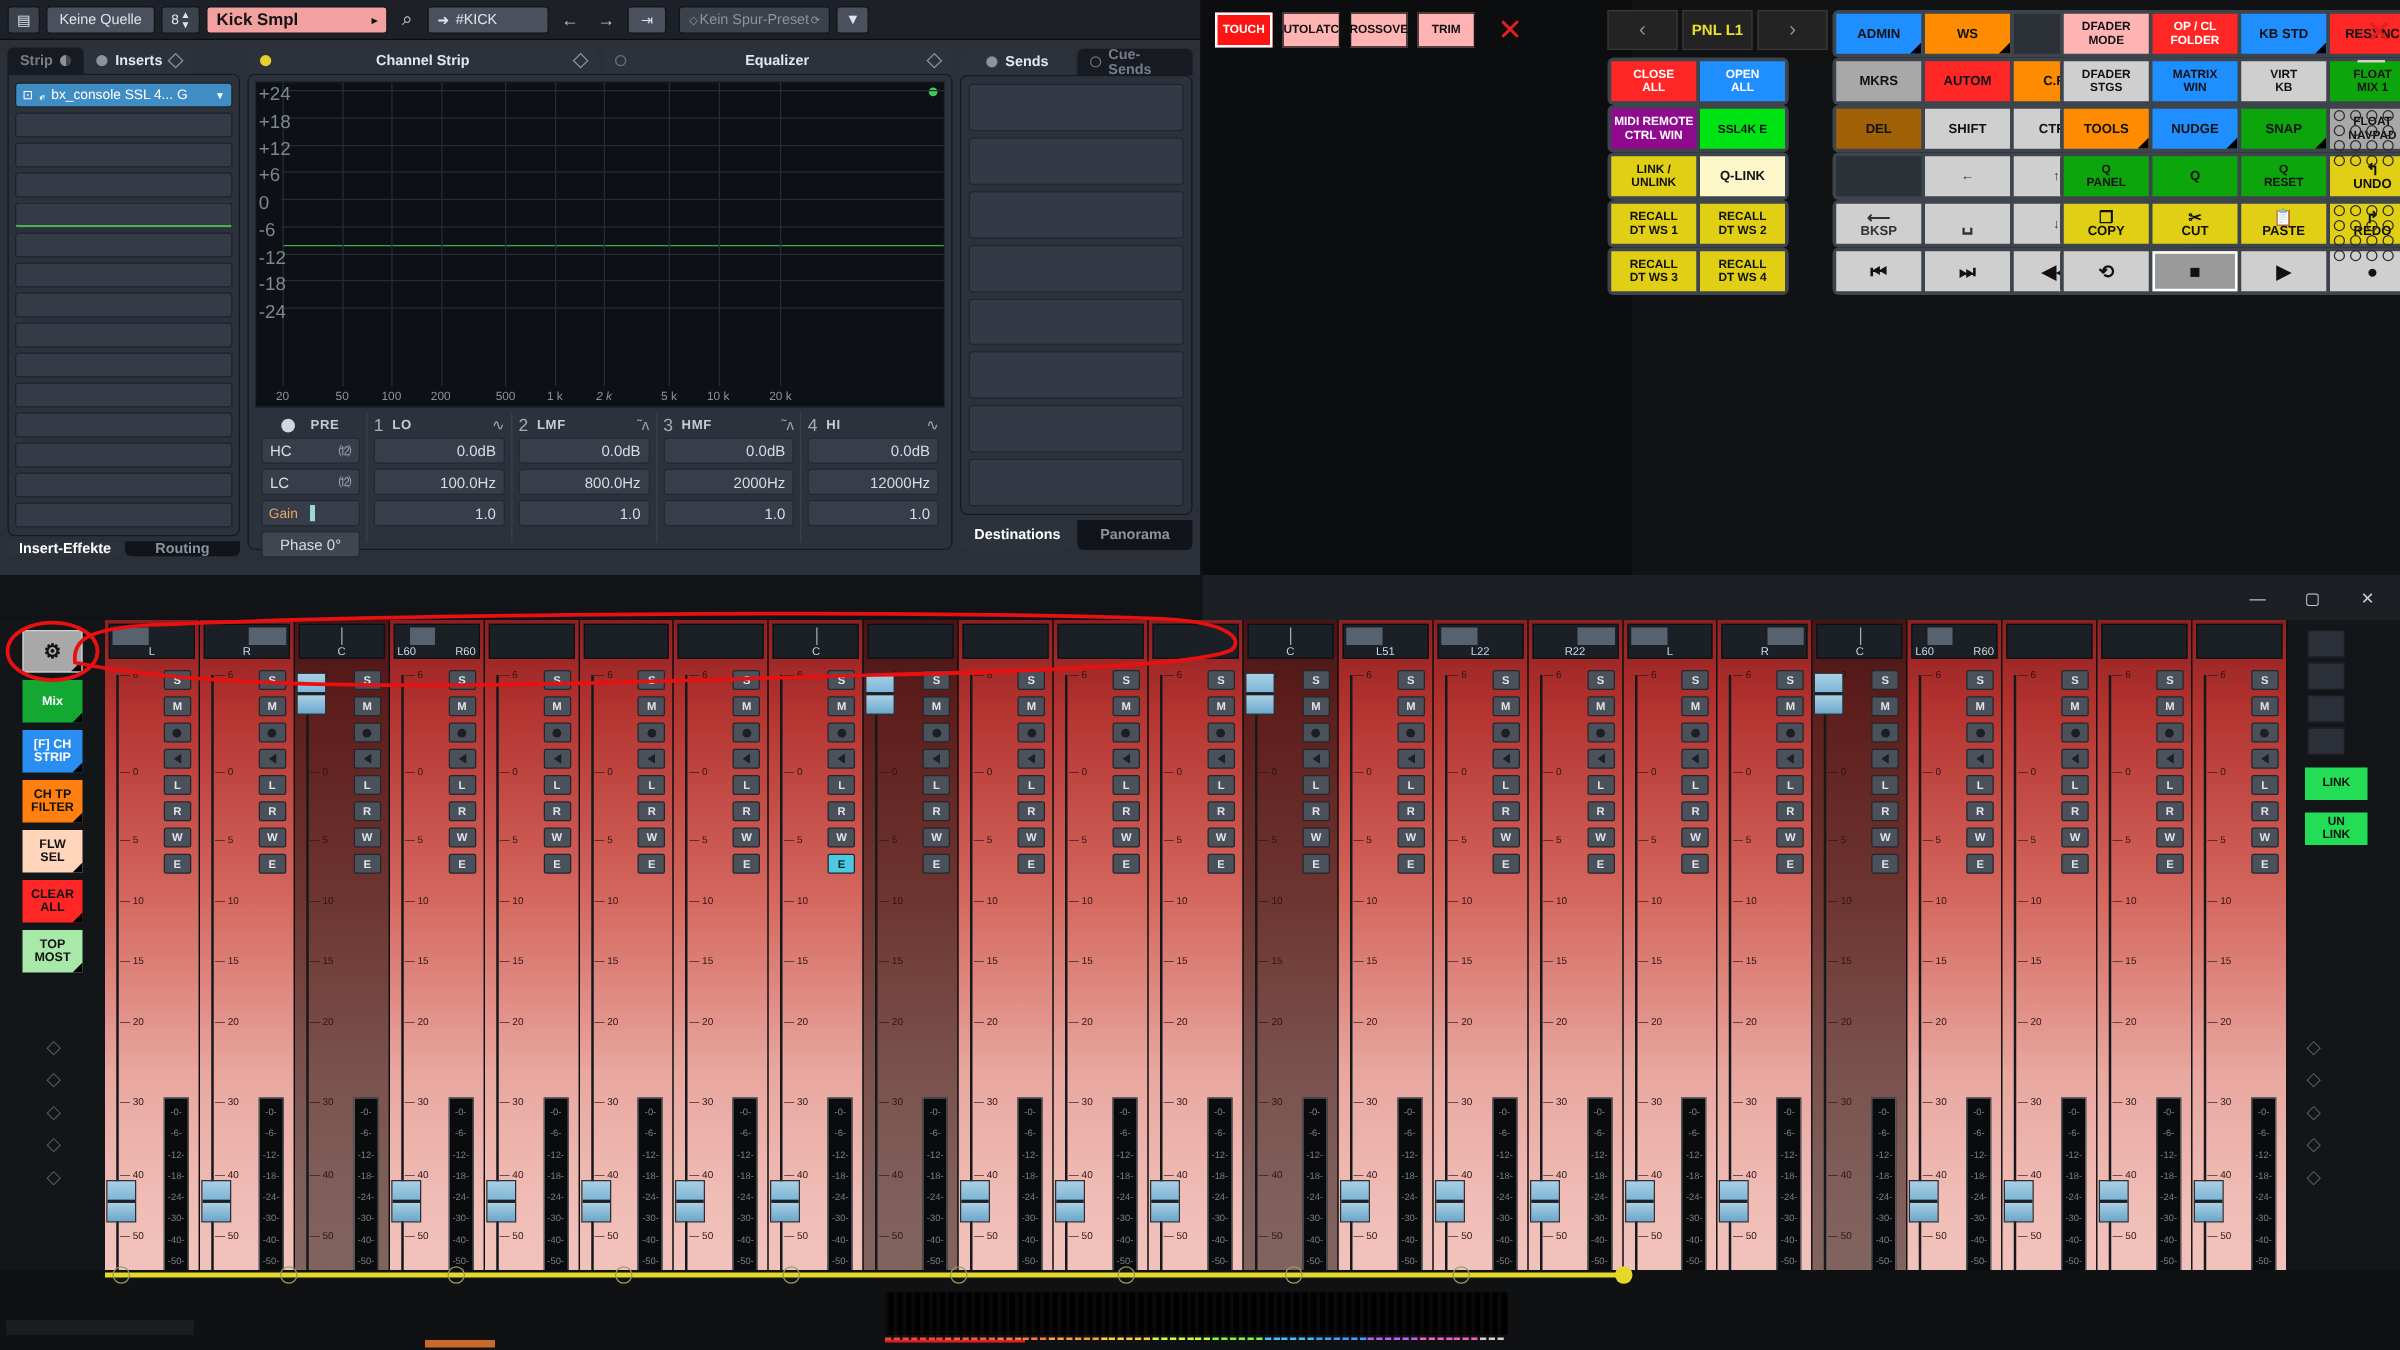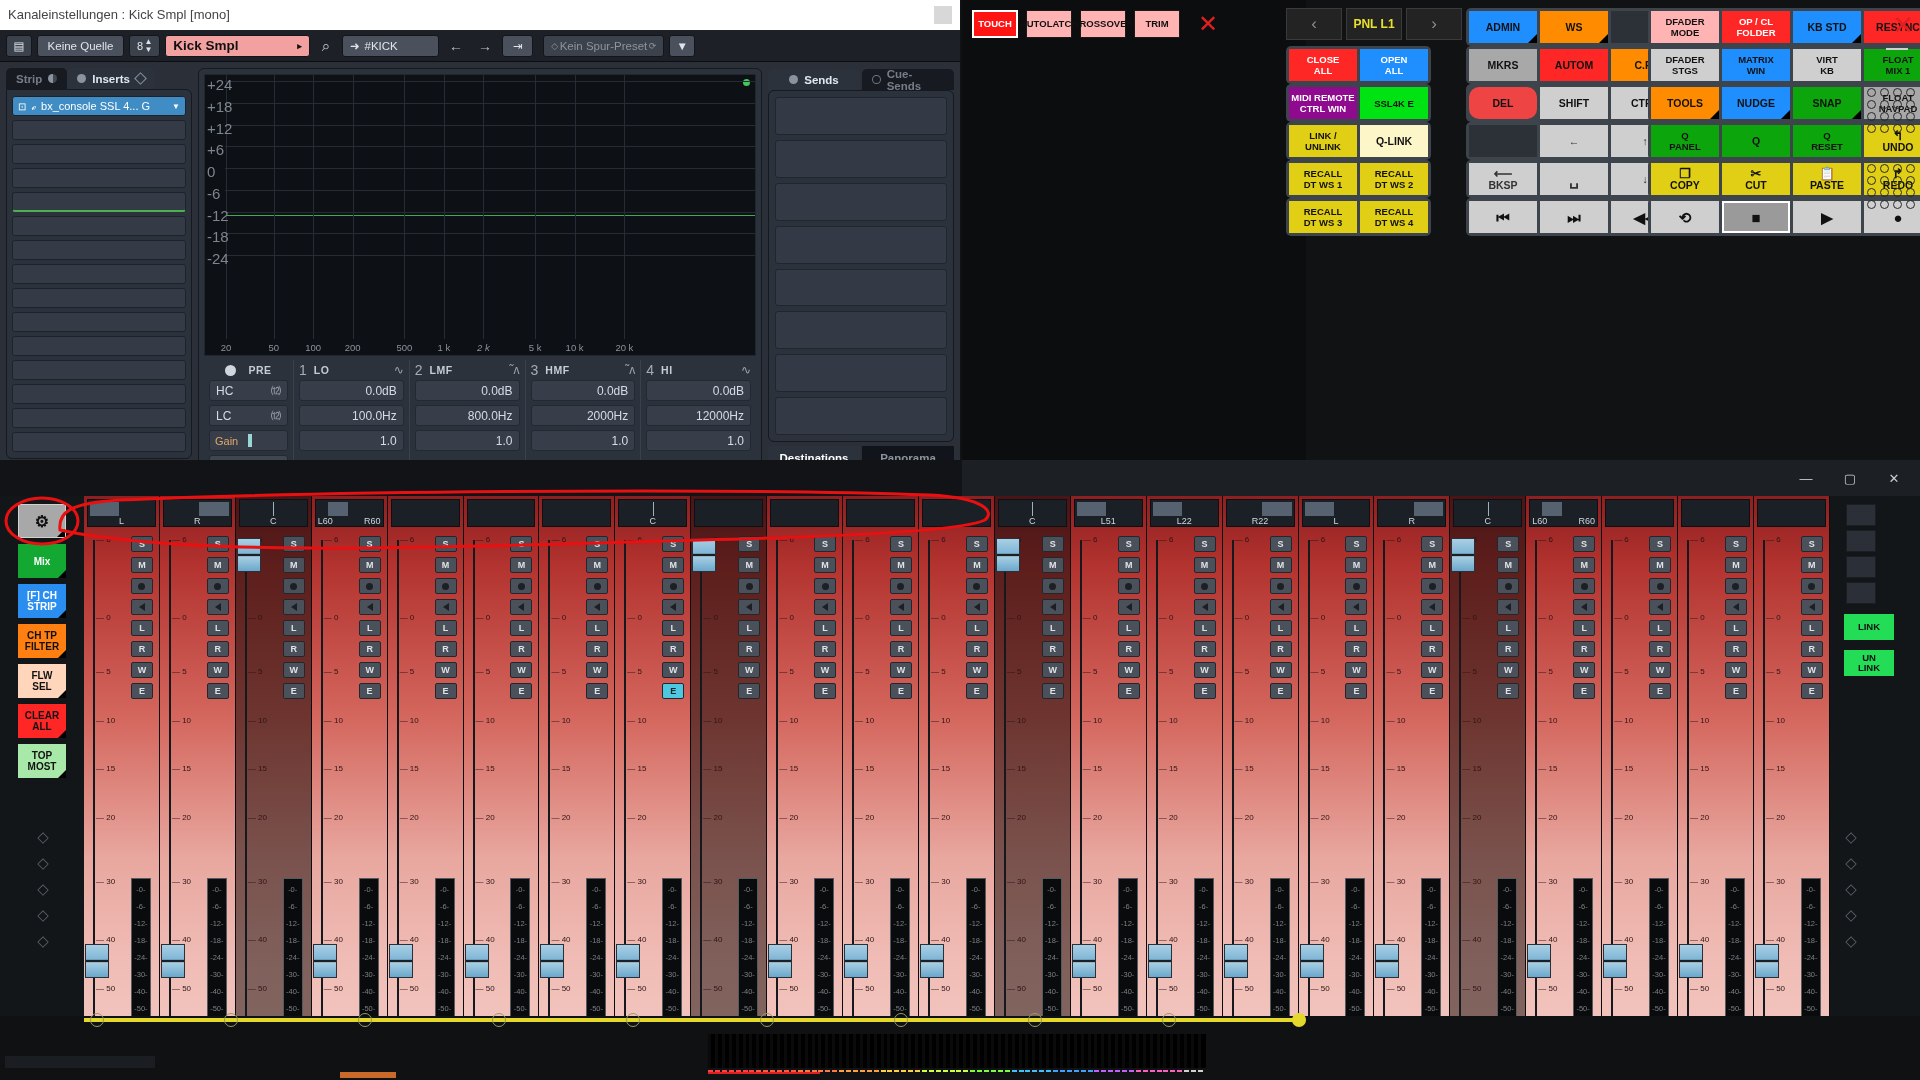--- a/index.html
+++ b/index.html
@@ -173,24 +173,20 @@
   #annot { position:absolute; left:0; top:0; width:1920px; height:1080px; pointer-events:none; }
 
   .lbl { user-select:none; }
 </style>
 </head>
 <body>
 
 <div id="root">
 
   <div id="chanwin">
-    <div id="chanwin-titlebar">
-      <div id="chanwin-title" class="lbl">Kanaleinstellungen : Kick Smpl [mono]</div>
-      <div id="win-sq"></div>
-    </div>
 
     <div id="chanwin-toolbar">
       <div class="tb-btn tb-icon">▤</div>
       <div class="tb-btn tb-src">Keine Quelle</div>
       <div class="tb-btn tb-num">
         <span>8</span>
         <span style="font-size:8px;line-height:8px;">▲<br>▼</span>
       </div>
       <div class="tb-btn tb-name">
         <span>Kick Smpl</span>
@@ -250,20 +246,32 @@
           <div class="ins-slot"></div>
           <div class="ins-slot"></div>
         </div>
         <div id="inserts-tabs">
           <div class="btab sel">Insert-Effekte</div>
           <div class="btab">Routing</div>
         </div>
       </div>
 
       <div id="cseq">
+        <div id="cseq-tabs">
+          <div class="ptab sel" style="justify-content:center;">
+            <span class="dotyellow" style="position:absolute;left:10px;"></span>
+            <span>Channel Strip</span>
+            <span class="diam" style="position:absolute;right:10px;"></span>
+          </div>
+          <div class="ptab sel" style="justify-content:center;">
+            <span class="dothollow" style="position:absolute;left:10px;"></span>
+            <span>Equalizer</span>
+            <span class="diam" style="position:absolute;right:10px;"></span>
+          </div>
+        </div>
         <div id="cseq-body">
           <div id="eqgraph">
             <div id="eqled"></div>
             <div id="eqcurve"></div>
             <div id="eq-grid-host"></div>
             <div id="eq-ylabels"></div>
             <div id="eq-xlabels"></div>
           <div class="gv" style="left: 21px;"></div>
               <div class="xlab" style="left: 21px;">20</div>
               <div class="gv" style="left: 68.725px;"></div>
@@ -500,21 +508,21 @@
           <span>AUTOM</span>
         </div>
         <div class="bgb" style="background: rgb(255, 140, 0); color: rgb(17, 17, 17);">
           <span>C.R.</span>
         </div>
         <div class="bgb" style="background: rgb(160, 240, 160); color: rgb(17, 17, 17);">
           <span>PANNER</span>
         </div>
       </div>
     <div class="bg-group" id="bgM3" style="left:184px;top:80px;">
-        <div class="bgb" style="background: #ef4444; color: rgb(17, 17, 17); border-radius: 10px;">
+        <div class="bgb" style="background: #a16207; color: rgb(17, 17, 17);">
           <span>DEL</span>
         </div>
         <div class="bgb" style="background: rgb(207, 207, 207); color: rgb(17, 17, 17);">
           <span>SHIFT</span>
         </div>
         <div class="bgb" style="background: rgb(207, 207, 207); color: rgb(17, 17, 17);">
           <span>CTRL</span>
         </div>
         <div class="bgb" style="background: rgb(207, 207, 207); color: rgb(17, 17, 17);">
           <span>ALT</span>

